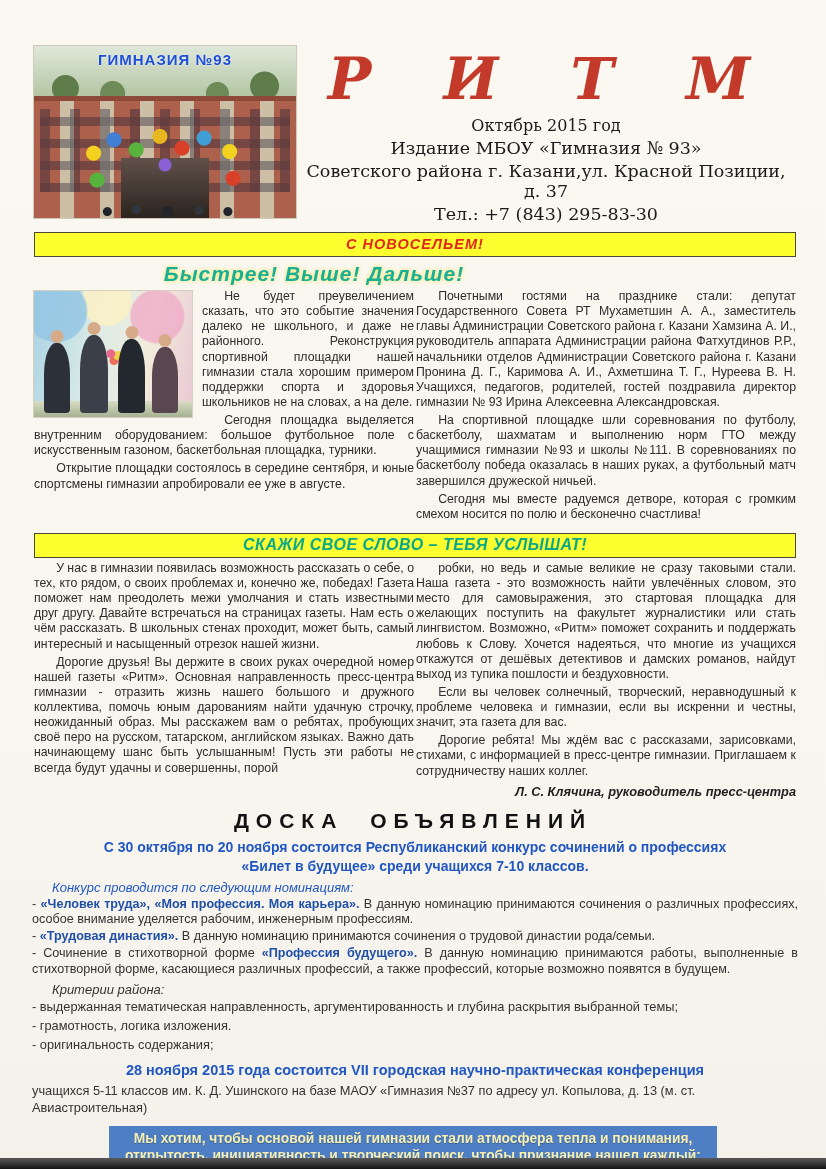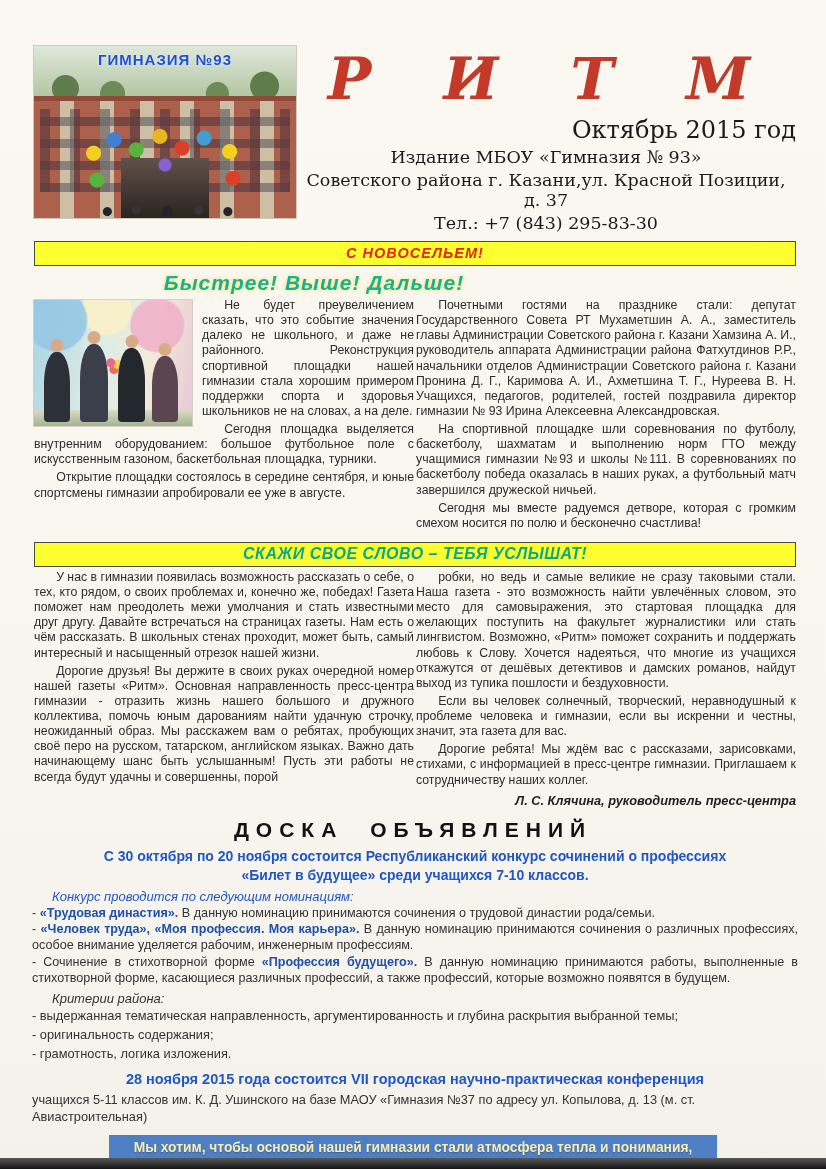--- a/index.html
+++ b/index.html
@@ -9,21 +9,21 @@
     font-family:"Liberation Sans", sans-serif; color:#2d2d2d;
   }
 
   
   .masthead { display:flex; padding:46px 30px 0 34px; }
   .masthead-text { flex:1; text-align:center; color:#1a1a1a; padding-top:4px; }
   .paper-title {
     font-family:"DejaVu Serif", serif; font-style:italic; font-weight:bold;
     font-size:58px; color:#c33a2b; letter-spacing:14px; word-spacing:24px; line-height:1;
   }
-  .paper-date { font-family:"DejaVu Serif", serif; font-size:24px; margin-top:8px;text-align:right; }
+  .paper-date { font-family:"DejaVu Serif", serif; font-size:16px; margin-top:8px; }
   .paper-line { font-family:"DejaVu Serif", serif; font-size:17.5px; margin-top:3px; }
 
   
   .school-photo { width:262px; height:172px; position:relative; overflow:hidden; flex-shrink:0;
     background:#b9c4a9; box-shadow:0 0 0 1px #cfcabb; }
   .sp-sky { position:absolute; top:0; left:0; right:0; height:50px;
     background:
       radial-gradient(circle at 12% 85%, #5f7c4b 0 13px, transparent 14px),
       radial-gradient(circle at 30% 95%, #6d8a57 0 12px, transparent 13px),
       radial-gradient(circle at 88% 80%, #5f7c4b 0 14px, transparent 15px),
@@ -200,28 +200,28 @@
   <div class="board-title">ДОСКА ОБЪЯВЛЕНИЙ</div>
 
   <section class="board">
     <div class="ann-center">
       <div>С 30 октября по 20 ноября состоится Республиканский конкурс сочинений о профессиях</div>
       <div>«Билет в будущее» среди учащихся 7-10 классов.</div>
     </div>
 
     <div class="label-blue">Конкурс проводится по следующим номинациям:</div>
 
+    <div class="nom-item"><span>- </span><span class="nom-bold">«Человек труда», «Моя профессия. Моя карьера».</span><span> В данную номинацию принимаются сочинения о различных профессиях, особое внимание уделяется рабочим, инженерным профессиям.</span></div>
     <div class="nom-item"><span>- </span><span class="nom-bold">«Трудовая династия».</span><span> В данную номинацию принимаются сочинения о трудовой династии рода/семьи.</span></div>
-    <div class="nom-item"><span>- </span><span class="nom-bold">«Человек труда», «Моя профессия. Моя карьера».</span><span> В данную номинацию принимаются сочинения о различных профессиях, особое внимание уделяется рабочим, инженерным профессиям.</span></div>
     <div class="nom-item"><span>- Сочинение в стихотворной форме </span><span class="nom-bold">«Профессия будущего».</span><span> В данную номинацию принимаются работы, выполненные в стихотворной форме, касающиеся различных профессий, а также профессий, которые возможно появятся в будущем.</span></div>
 
     <div class="label-dark">Критерии района:</div>
     <div class="crit-item">- выдержанная тематическая направленность, аргументированность и глубина раскрытия выбранной темы;</div>
+    <div class="crit-item">- грамотность, логика изложения.</div>
     <div class="crit-item">- оригинальность содержания;</div>
-    <div class="crit-item">- грамотность, логика изложения.</div>
 
     <div class="ann-center ann2-title">28 ноября 2015 года состоится VII городская научно-практическая конференция</div>
     <div class="ann2-body">учащихся 5-11 классов им. К. Д. Ушинского на базе МАОУ «Гимназия №37 по адресу ул. Копылова, д. 13 (м. ст. Авиастроительная)</div>
   </section>
 
   <div class="footer-banner">
     <div>Мы хотим, чтобы основой нашей гимназии стали атмосфера тепла и понимания,</div>
     <div>открытость, инициативность и творческий поиск, чтобы признание нашел каждый:</div>
 
   </div>

